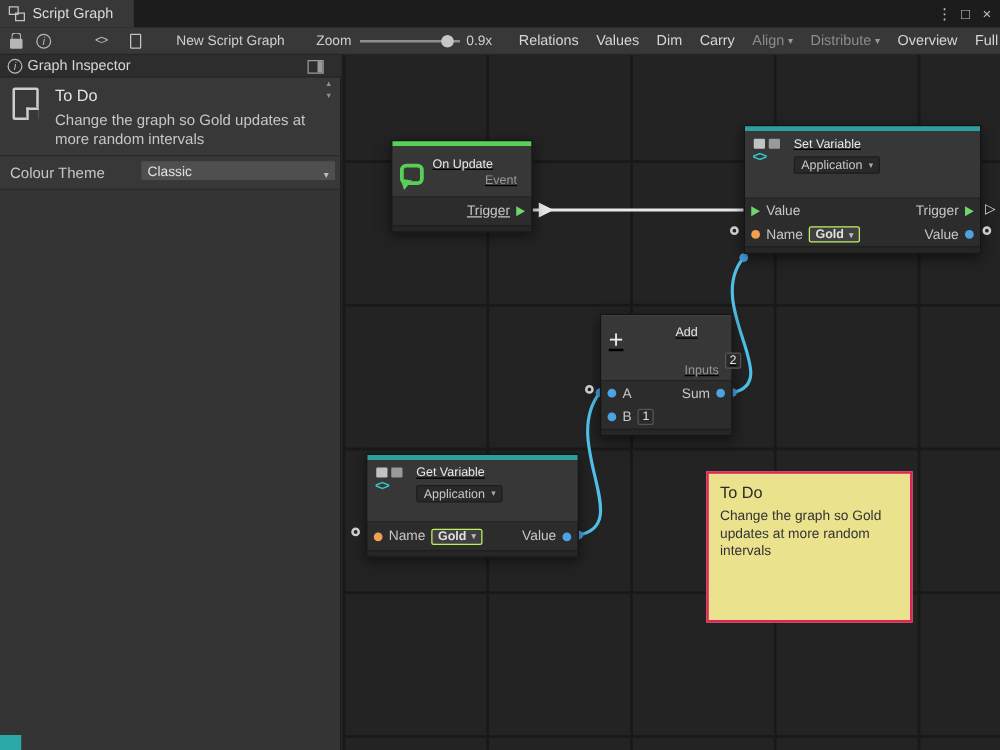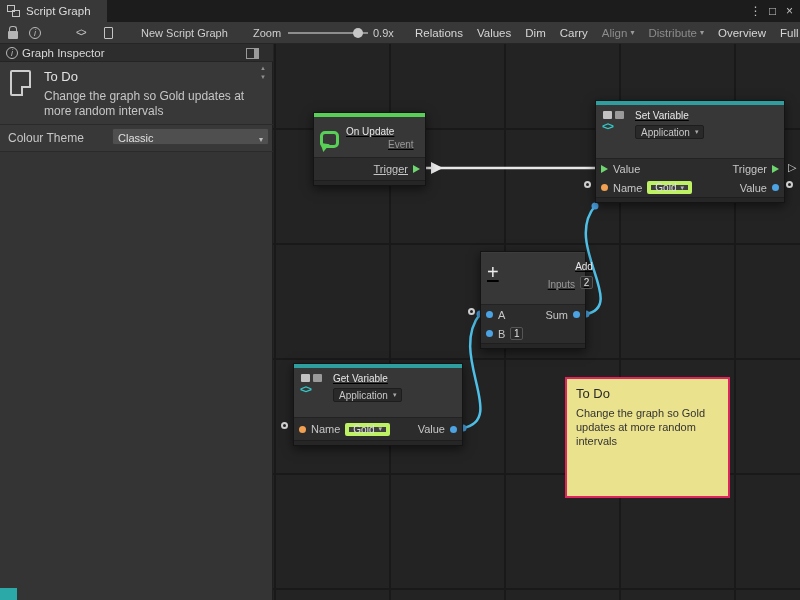--- a/index.html
+++ b/index.html
@@ -70,21 +70,21 @@
   .nsub { font-size:10px; color:#989898; margin-top:2px;padding-left:42px; }
   .nselect { margin-top:4px; display:inline-flex; align-items:center; gap:5px; background:#292929; border:1px solid #1d1d1d; border-radius:2px; height:14px; padding:0 5px; font-size:10px; color:#c8c8c8;text-align:right; }
   .nselect .dd { font-size:7px; color:#aaa; }
   .row { display:flex; align-items:center; height:19px; padding:0 5px; font-size:11px; color:#c6c6c6; gap:5px; }
   .nfooter { height:5px; background:#262626; border-top:1px solid #1e1e1e; }
   .dot { width:7px; height:7px; border-radius:50%; flex:0 0 auto; }
   .dot.blue { background:#4ba3e3; }
   .dot.orange { background:#f0a050; }
   .flow-arrow { width:0; height:0; border-top:4px solid transparent; border-bottom:4px solid transparent; border-left:7px solid #6fd66f; flex:0 0 auto; }
   .spacer { margin-left:auto; }
-  .mini-select { display:inline-flex; align-items:center; gap:4px; background:#404040; border:4px solid #bef264; border-radius:2px; height:13px; padding:0 4px; font-size:10px; color:#e0e0e0; }
+  .mini-select { display:inline-flex; align-items:center; gap:4px; background:#404040; border:1px solid #bef264; border-radius:2px; height:13px; padding:0 4px; font-size:10px; color:#e0e0e0;font-weight:bold; }
   .mini-select .dd { font-size:7px; color:#bbb; }
   .mini-field { display:inline-flex; align-items:center; justify-content:center; background:#2a2a2a; border:1px solid #555; border-radius:2px; width:13px; height:13px; font-size:10px; color:#e0e0e0; }
 
   .loop-icon { position:relative; width:19px; height:17px; border:3px solid #58d058; border-radius:5px; margin-top:3px; }
   .loop-icon::before { content:""; position:absolute; left:-8px; bottom:-4px; width:0; height:0; border:5px solid transparent; border-right:8px solid #58d058; transform:rotate(40deg); }
   .var-icon { position:relative; width:26px; height:24px; flex:0 0 auto; }
   .var-icon .sq1 { position:absolute; left:1px; top:1px; width:9px; height:8px; background:#c2c2c2; border-radius:1px; }
   .var-icon .sq2 { position:absolute; left:13px; top:1px; width:9px; height:8px; background:#9a9a9a; border-radius:1px; }
   .var-icon .vcode { position:absolute; left:0; top:10px; color:#35c9c9; font-size:11px; font-weight:bold; letter-spacing:-1px; }
   .plus-icon { font-size:20px; color:#ececec; line-height:20px; margin-top:4px; }
@@ -238,23 +238,23 @@
       <span>Value</span>
       <span class="dot blue"></span>
     </div>
     <div class="nfooter"></div>
   </div>
 
   <div class="node" style="left:480px; top:251px; width:106px;">
     <div class="nheader" style="height:53px; border-top:1px solid #3d3d3d;">
       <span class="plus-icon">+</span>
       <span style="margin-top:3px;">
-        <div class="ntitle" style="text-align:right;">Add</div>
+        <div class="ntitle" style="text-align:center;">Add</div>
         <div style="display:flex; align-items:center; gap:5px; margin-top:3px;">
-          <span class="nsub" style="margin-top:4px;">Inputs</span>
+          <span class="nsub" style="margin-top:16px;">Inputs</span>
           <span class="mini-field">2</span>
         </div>
       </span>
     </div>
     <div class="row">
       <span class="dot blue"></span>
       <span>A</span>
       <span class="spacer"></span>
       <span>Sum</span>
       <span class="dot blue"></span>

